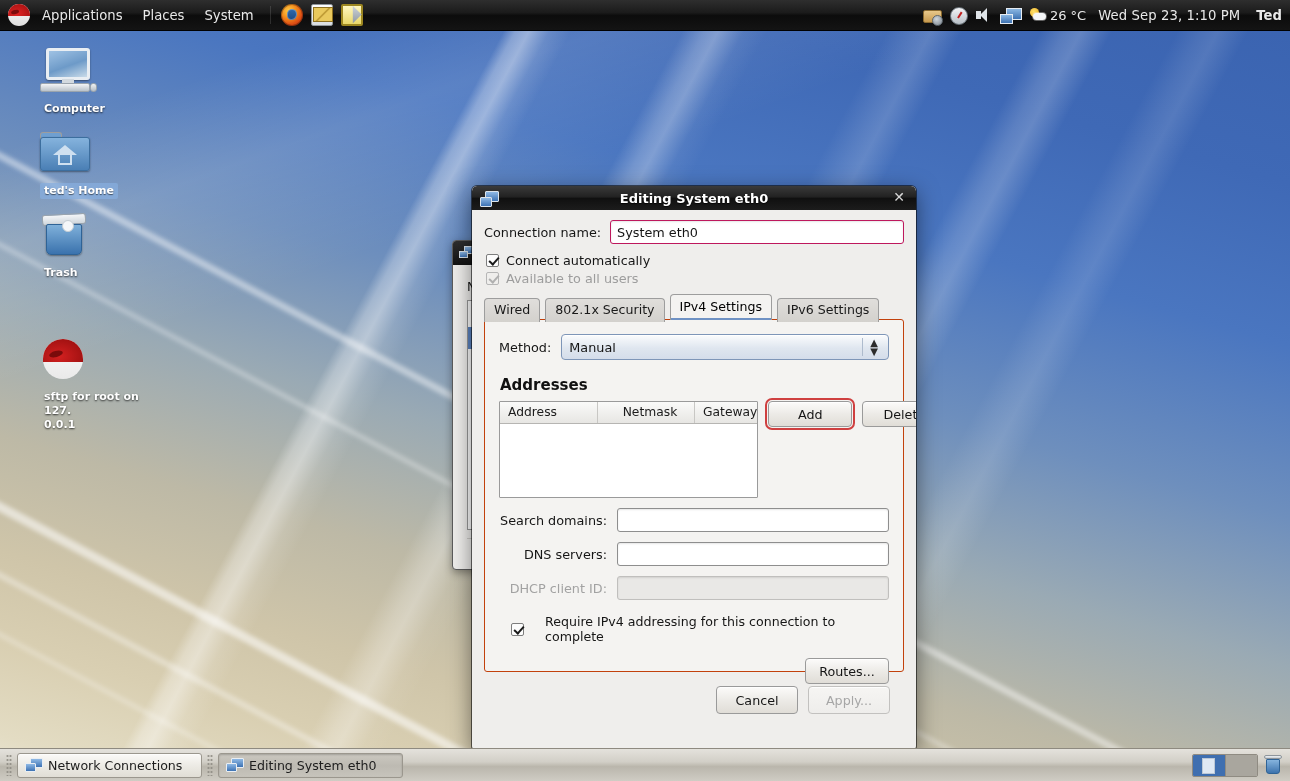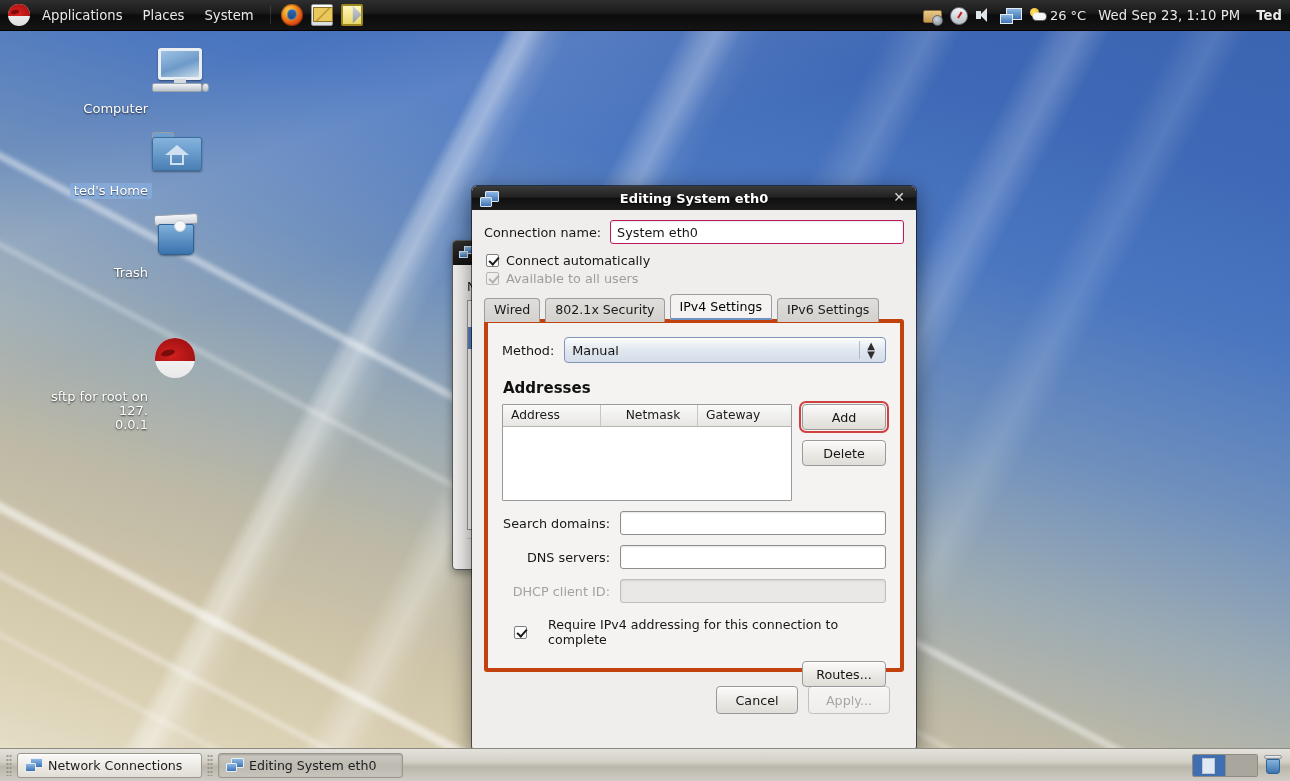--- a/index.html
+++ b/index.html
@@ -23,24 +23,24 @@
       linear-gradient(160deg, rgba(255,255,255,0.00) 12%, rgba(255,255,255,0.10) 20%, rgba(255,255,255,0.00) 31%),
       linear-gradient(196deg, #3a63b0 0%, #3f69b6 16%, #4a76c0 30%, #6e8fbd 45%, #9aaab4 58%, #bdb9a6 70%, #cfc5a9 80%, #d9cfb2 88%, #e3dcc3 96%, #ece7d6 100%);
   }
   
   #desktop .streak {
     position: absolute; background: rgba(255,255,255,0.30);
     transform-origin: 0 0; filter: blur(2.2px); pointer-events: none;
   }
 
   .dicon {
-    position: absolute; width: 112px; text-align: right;
-    color: #fff; font-size: 13px; line-height: 14px;
+    position: absolute; width: 112px; text-align: left;
+    color: #fff; font-size: 11px; line-height: 14px;
     text-shadow: 0 1px 2px rgba(0,0,0,0.75);
-    cursor: default; user-select: none;
+    cursor: default; user-select: none; font-weight: bold;
   }
   .dicon .glyph { display: block; height: 50px; margin-bottom: 3px; position: relative; }
   .dicon .lbl { display: inline-block; padding: 1px 4px; border-radius: 2px; }
   .dicon.sel .lbl { background: rgba(135,173,222,0.75); text-shadow: 0 1px 1px rgba(0,0,0,.55); }
 
   
   .ico-computer { width:56px; height:46px; margin:0 auto; position:relative; }
   .ico-computer .mon { position:absolute; left:6px; top:0; width:44px; height:32px;
     background:linear-gradient(160deg,#9fc2e4,#6d9ac8 55%,#c9dbe9); border:3px solid #e9eef3;
     border-radius:3px; box-shadow:0 1px 2px rgba(0,0,0,.45);}
@@ -251,21 +251,21 @@
     font-size:12.6px; color:#1a1a1a; padding:4px 9px 5px 9px; line-height:14px;
     border:1px solid #9d9d9d; border-bottom:none; border-radius:4px 4px 0 0;
     background:linear-gradient(#e0dedb,#d3d1cd); margin-right:-1px; cursor:default;
     position:relative; top:2px;
   }
   .tab.active {
     background:#f4f3f1; border-color:#9d9d9d; color:#000; top:0; padding-top:5px; padding-bottom:6px;
     z-index:3; box-shadow:0 -2px 0 #6f92c4 inset;
   }
   .tabpanel {
-    border:4px solid #c2410c; background:#f4f3f1; border-radius:0 3px 3px 3px;
+    border:1px solid #c2410c; background:#f4f3f1; border-radius:0 3px 3px 3px;
     margin-top:-1px; padding:14px 14px 12px 14px; position:relative; z-index:1; height:353px;
   }
 
   .row-method { display:flex; align-items:center; gap:10px; margin-bottom:16px; }
   .row-method .lab { font-size:12.8px; color:#161616; }
   .combo {
     flex:1; height:26px; border:1px solid #7e96b8; border-radius:4px;
     background:linear-gradient(#fbfcfd,#dfe6ef 55%,#d4ddea);
     display:flex; align-items:center; padding:0 4px 0 7px; font-size:12.8px; color:#141414;
     box-shadow: inset 0 1px 0 rgba(255,255,255,.9); cursor:default; position:relative;
@@ -277,21 +277,21 @@
 
   .addr-area { display:flex; gap:10px; align-items:flex-start; }
   .addr-table { width:298px; border:1px solid #9a9a9a; background:#fff; border-radius:1px; }
   .addr-head { display:flex; height:22px; background:linear-gradient(#fafaf9,#e7e6e3);
       border-bottom:1px solid #b6b5b2; }
   .addr-head div { font-size:12.3px; color:#1b1b1b; padding:3px 0 0 8px; }
   .col-a { width:97px; }
   .col-n { width:97px; border-left:1px solid #c8c7c4;text-align:center; }
   .col-g { flex:1; border-left:1px solid #c8c7c4; }
   .addr-body { height:73px; background:#fff; }
-  .sidebtns { display:flex; flex-direction:column; gap:10px; }
+  .sidebtns { display:flex; flex-direction:row; gap:10px; }
   .btn {
     min-width:84px; height:26px; border:1px solid #9a9a9a; border-radius:4px;
     background:linear-gradient(#fcfbfa,#eceae6 52%,#e0ddd7);
     font-size:12.7px; color:#161616; font-family:inherit; cursor:default;
     box-shadow:0 1px 0 rgba(255,255,255,.8) inset;
     display:flex; align-items:center; justify-content:center;
   }
   .btn[disabled] { color:#a6a6a6; border-color:#c2c1bf;
     background:linear-gradient(#f6f5f3,#eeedeb); }
   .btn.focus-red { outline:2px solid #cf4040; outline-offset:1px; }

